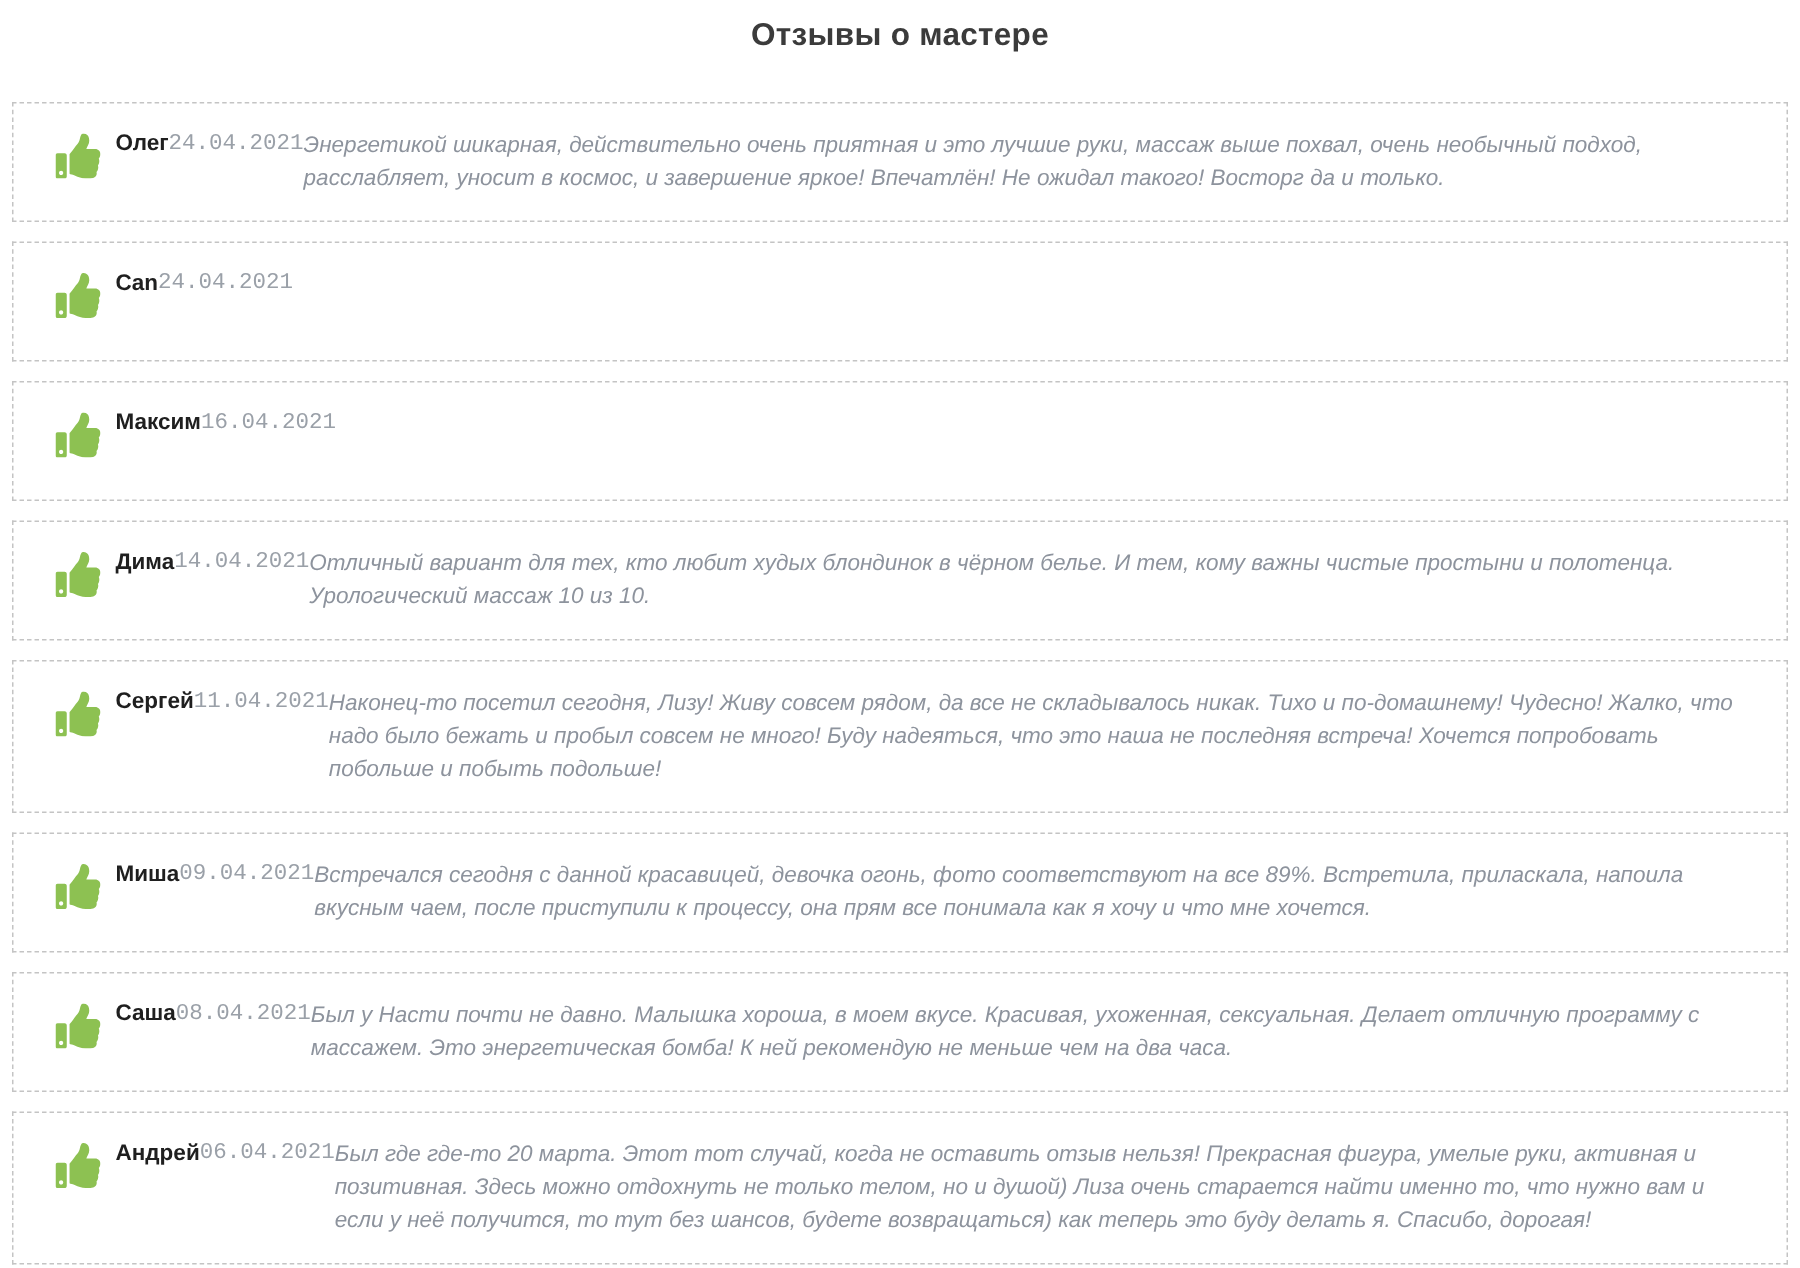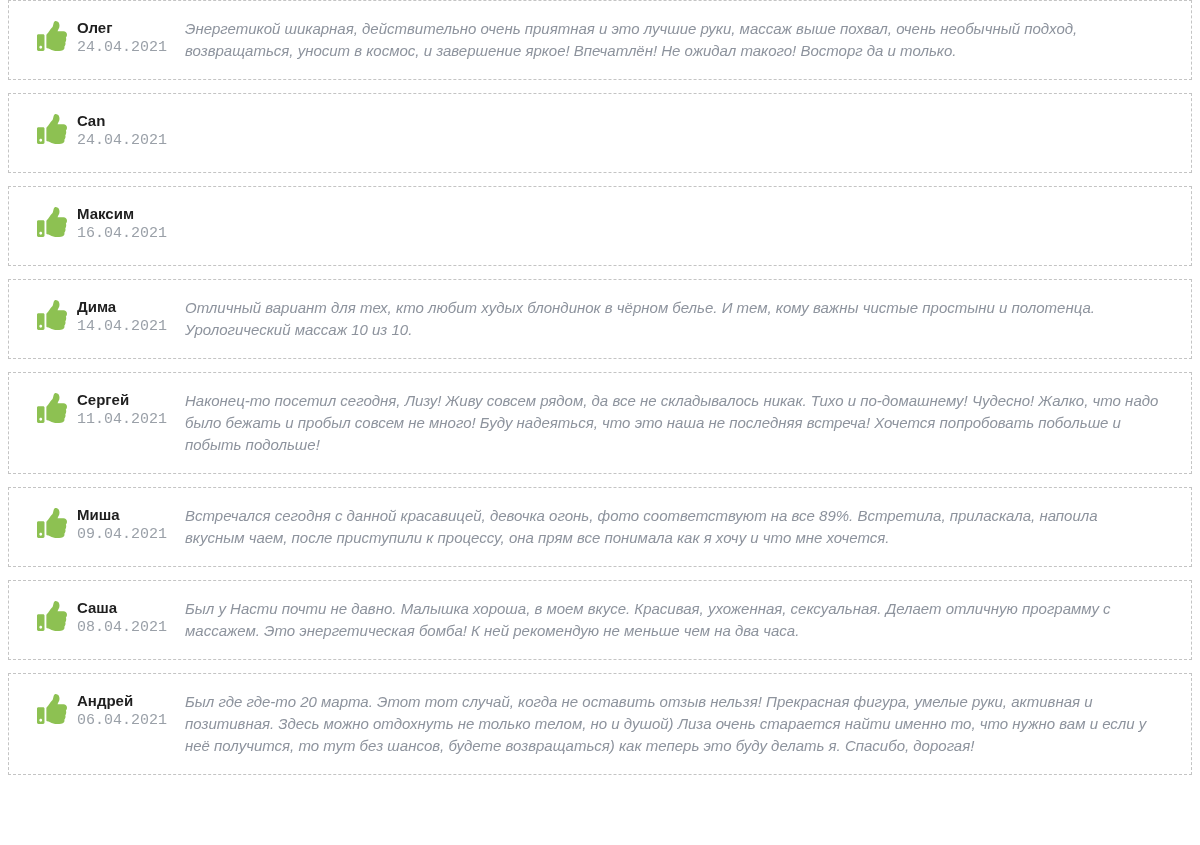--- a/index.html
+++ b/index.html
@@ -43,21 +43,21 @@
     gap: 10px;
   }
   .thumb {
     width: 30px;
     height: 30px;
     margin-top: 3px;
     flex: 0 0 30px;
     display: inline-block;
   }
   .thumb svg { width: 100%; height: 100%; display: block; }
-  .meta-text { display: flex; flex-direction: column; }
+  .meta-text { display: flex; flex-direction: row; }
   .reviewer-name {
     font-size: 15px;
     font-weight: 700;
     color: #1f1f1f;
     line-height: 20px;
   }
   .review-date {
     font-size: 15px;
     color: #9aa0a8;
     line-height: 20px;
@@ -69,34 +69,35 @@
     font-style: italic;
     color: #8d939d;
     line-height: 22px;
     padding-top: 0px;
   }
 </style>
 </head>
 <body>
 
 <div class="page">
+  <h1 class="page-title">Отзывы о мастере</h1>
   <div class="reviews" id="reviews-list">
   <div class="review-card">
     <div class="review-meta">
       <span class="thumb">
         <svg viewBox="0 0 512 512" xmlns="http://www.w3.org/2000/svg" fill="#8dc152" aria-hidden="true">
           <path d="M104 224H24c-13.3 0-24 10.7-24 24v240c0 13.3 10.7 24 24 24h80c13.3 0 24-10.7 24-24V248c0-13.3-10.7-24-24-24zM64 472c-13.3 0-24-10.7-24-24s10.7-24 24-24 24 10.7 24 24-10.7 24-24 24zM384 81.5c0 42.4-26 66.2-33.3 94.5h101.7c33.4 0 59.4 27.7 59.6 58.1.1 17.9-7.5 37.2-19.4 49.2l-.1.1c9.8 23.3 8.2 56-9.3 79.5 8.7 25.9-.1 57.7-16.4 74.8 4.3 17.6 2.2 32.6-6.1 44.6C440.2 511.6 389.6 512 346.8 512l-2.8 0c-48.3 0-87.8-17.6-119.6-31.7-16-7.1-36.8-15.9-52.7-16.2-6.5-.1-11.8-5.5-11.8-12V238.3c0-3.2 1.3-6.3 3.6-8.5 39.6-39.1 56.6-80.6 89.1-113.1 14.8-14.8 20.2-37.2 25.4-58.9C282.5 39.3 291.8 0 312 0c24 0 72 8 72 81.5z"></path>
         </svg>
       </span>
       <div class="meta-text">
         <div class="reviewer-name">Олег</div>
         <div class="review-date">24.04.2021</div>
       </div>
     </div>
-    <div class="review-text">Энергетикой шикарная, действительно очень приятная и это лучшие руки, массаж выше похвал, очень необычный подход, возвращаться, уносит в космос, и завершение яркое! Впечатлён! Не ожидал такого! Восторг да и только.</div>
+    <div class="review-text">Энергетикой шикарная, действительно очень приятная и это лучшие руки, массаж выше похвал, очень необычный подход, расслабляет, уносит в космос, и завершение яркое! Впечатлён! Не ожидал такого! Восторг да и только.</div>
   </div>
 
   <div class="review-card">
     <div class="review-meta">
       <span class="thumb">
         <svg viewBox="0 0 512 512" xmlns="http://www.w3.org/2000/svg" fill="#8dc152" aria-hidden="true">
           <path d="M104 224H24c-13.3 0-24 10.7-24 24v240c0 13.3 10.7 24 24 24h80c13.3 0 24-10.7 24-24V248c0-13.3-10.7-24-24-24zM64 472c-13.3 0-24-10.7-24-24s10.7-24 24-24 24 10.7 24 24-10.7 24-24 24zM384 81.5c0 42.4-26 66.2-33.3 94.5h101.7c33.4 0 59.4 27.7 59.6 58.1.1 17.9-7.5 37.2-19.4 49.2l-.1.1c9.8 23.3 8.2 56-9.3 79.5 8.7 25.9-.1 57.7-16.4 74.8 4.3 17.6 2.2 32.6-6.1 44.6C440.2 511.6 389.6 512 346.8 512l-2.8 0c-48.3 0-87.8-17.6-119.6-31.7-16-7.1-36.8-15.9-52.7-16.2-6.5-.1-11.8-5.5-11.8-12V238.3c0-3.2 1.3-6.3 3.6-8.5 39.6-39.1 56.6-80.6 89.1-113.1 14.8-14.8 20.2-37.2 25.4-58.9C282.5 39.3 291.8 0 312 0c24 0 72 8 72 81.5z"></path>
         </svg>
       </span>
       <div class="meta-text">

